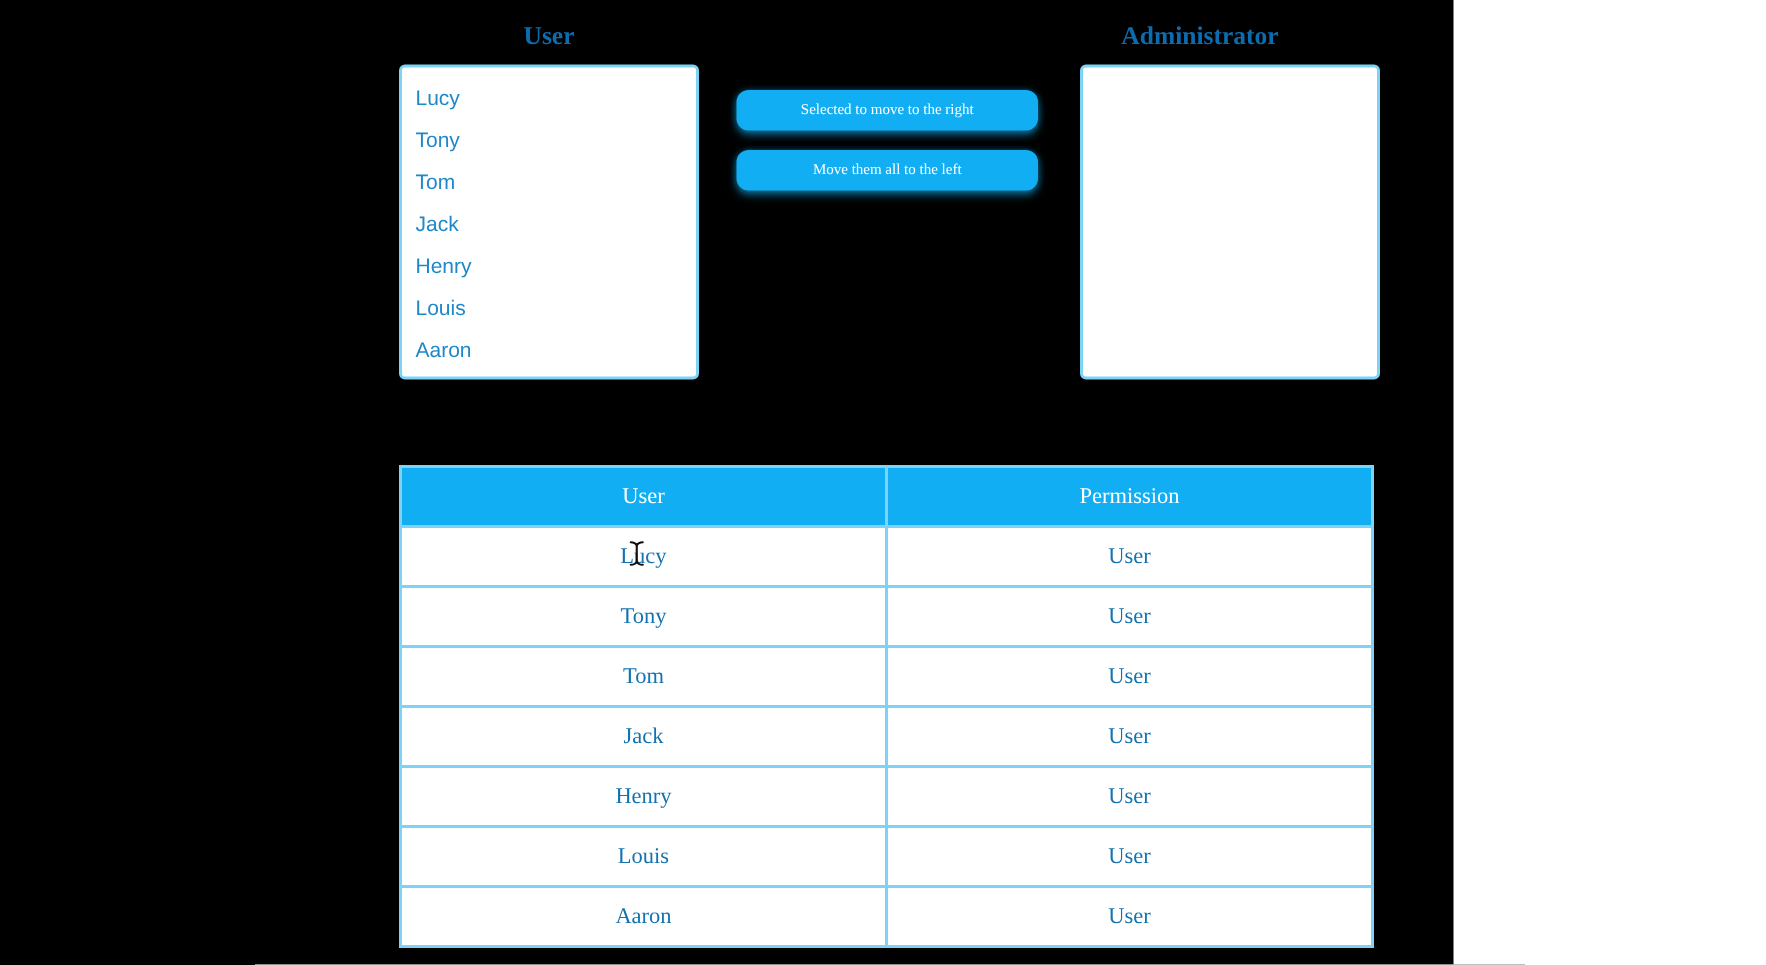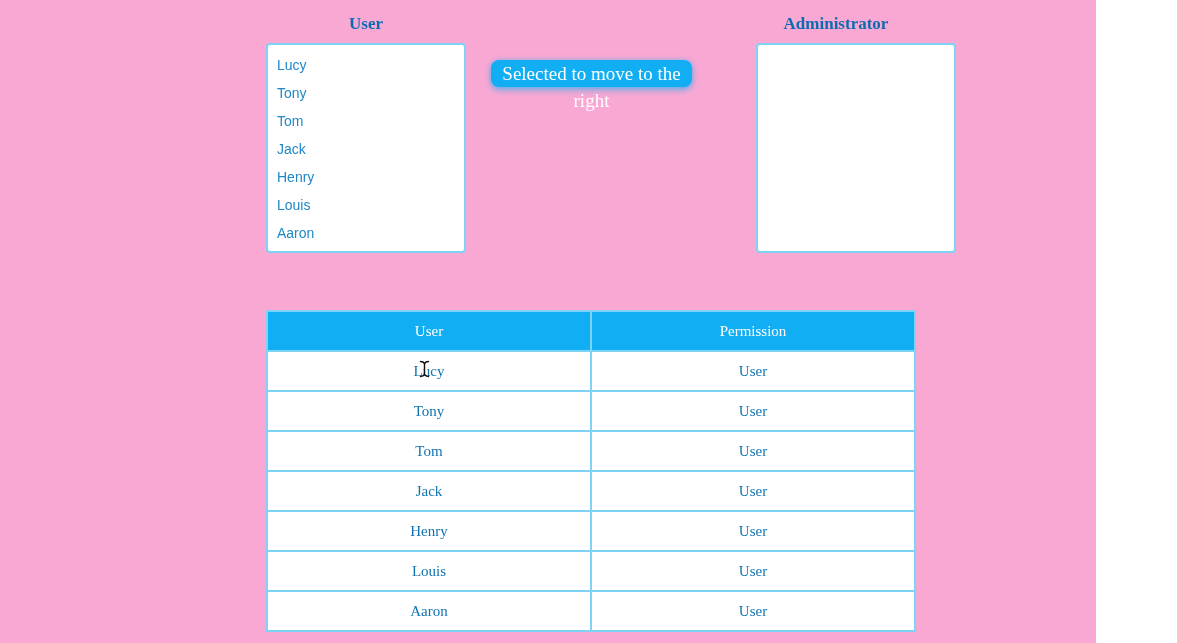--- a/index.html
+++ b/index.html
@@ -8,30 +8,30 @@
     --heading-text: #0C6CB0;
     --list-item-text: #1E88C8;
     --table-text: #1273B0;
     --button-text: #FFFFFF;
   }
   * { box-sizing: border-box; margin: 0; padding: 0; }
   html, body { background: #FFFFFF; }
   body { font-family: "Liberation Serif", serif; }
   .page {
     position: relative;
-    width: 1096px;
+    width: 969px;
     height: 643px;
-    background: #f9a8d4;
+    background: #000000;
     overflow: hidden;
   }
 
   
   .panel { position: absolute; top: 14px; width: 200px; }
   .panel-user { left: 266px; }
-  .panel-admin { left: 716px; padding-left: 40px; }
+  .panel-admin { left: 680px; padding-left: 40px; }
   .panel h2 {
     text-align: center;
     font-size: 17px;
     font-weight: bold;
     color: var(--heading-text);
     margin-bottom: 9px;
     font-family: "Liberation Serif", serif;
   }
   .listbox {
     width: 200px;
@@ -63,21 +63,21 @@
     gap: 13px;
   }
   .action-btn {
     width: 100%;
     height: 27px;
     border: none;
     border-radius: 8px;
     background: var(--accent);
     color: var(--button-text);
     font-family: "Liberation Serif", serif;
-    font-size: 19px;
+    font-size: 10px;
     line-height: 27px;
     cursor: pointer;
     box-shadow: 0 3px 6px rgba(18, 174, 243, 0.55), 0 0 5px rgba(18, 174, 243, 0.35);
   }
 
   
   .perm-table {
     position: absolute;
     left: 266px;
     top: 310px;
@@ -126,20 +126,21 @@
         <div class="list-item">Tom</div>
         <div class="list-item">Jack</div>
         <div class="list-item">Henry</div>
         <div class="list-item">Louis</div>
         <div class="list-item">Aaron</div>
       </div>
   </div>
 
   <div class="actions" id="actions">
       <button class="action-btn">Selected to move to the right</button>
+      <button class="action-btn">Move them all to the left</button>
     </div>
 
   <div class="panel panel-admin">
     <h2>Administrator</h2>
     <div class="listbox" id="admin-listbox"></div>
   </div>
 
   <table class="perm-table">
     <thead>
       <tr id="table-head-row">

